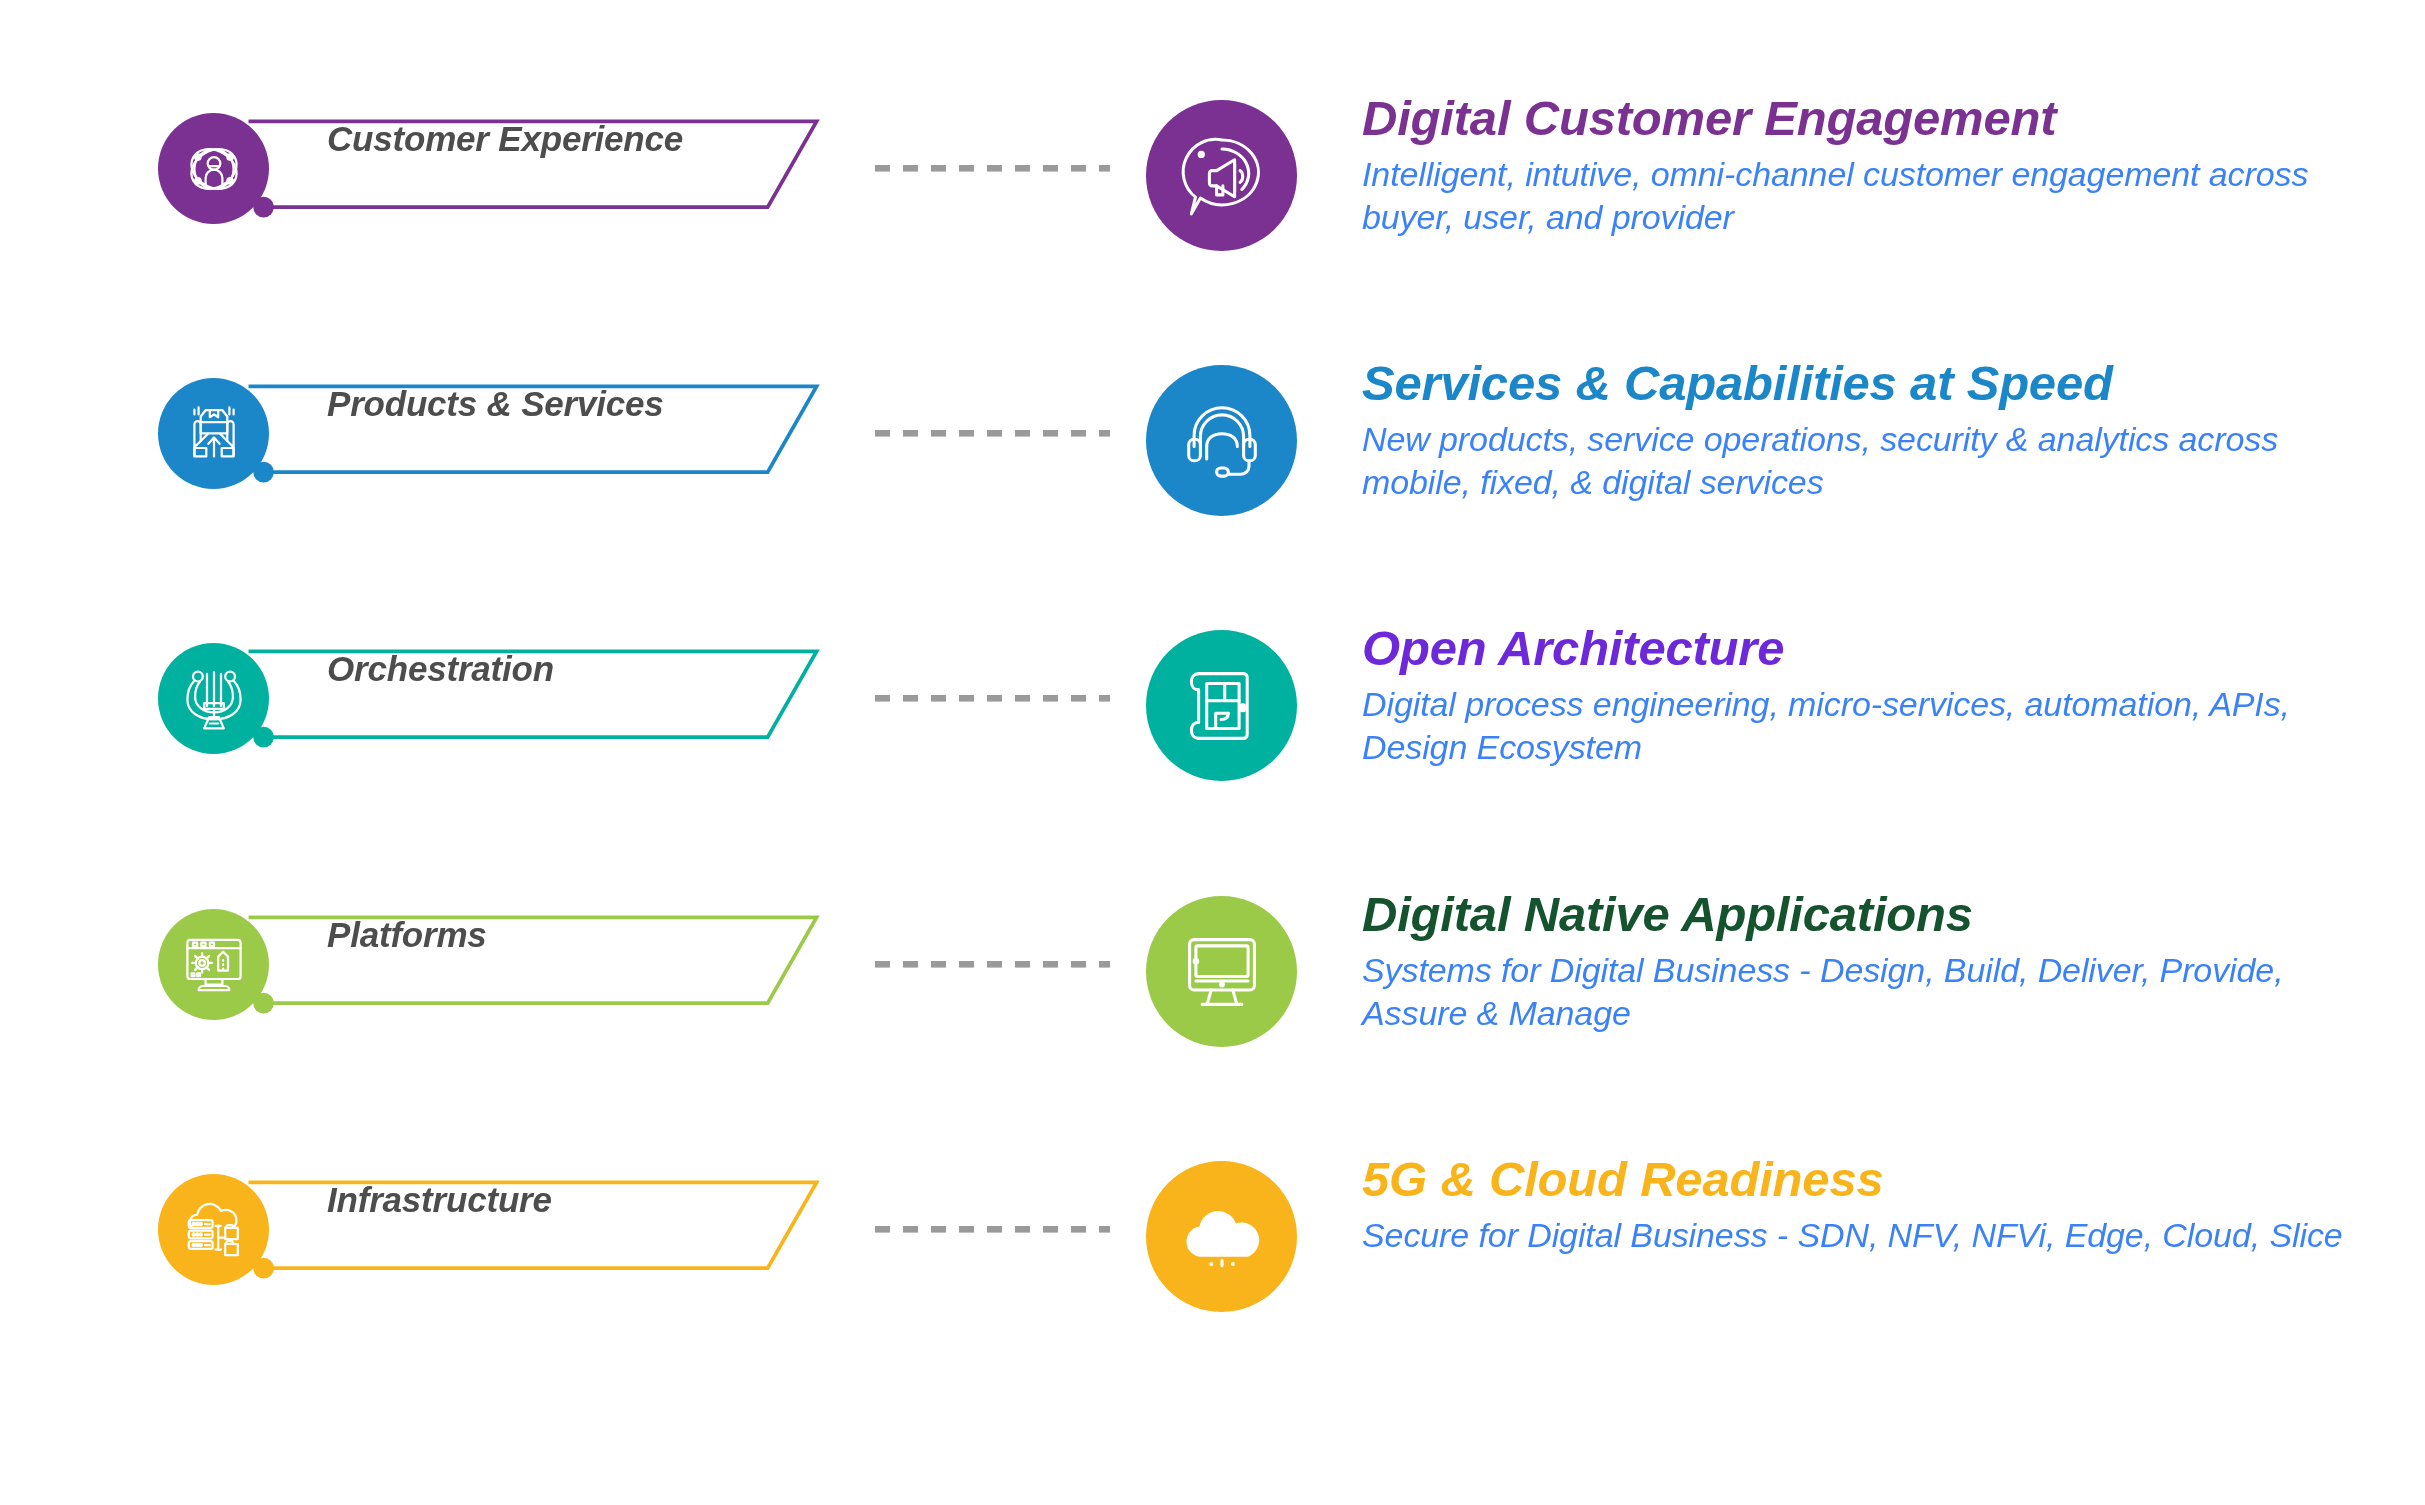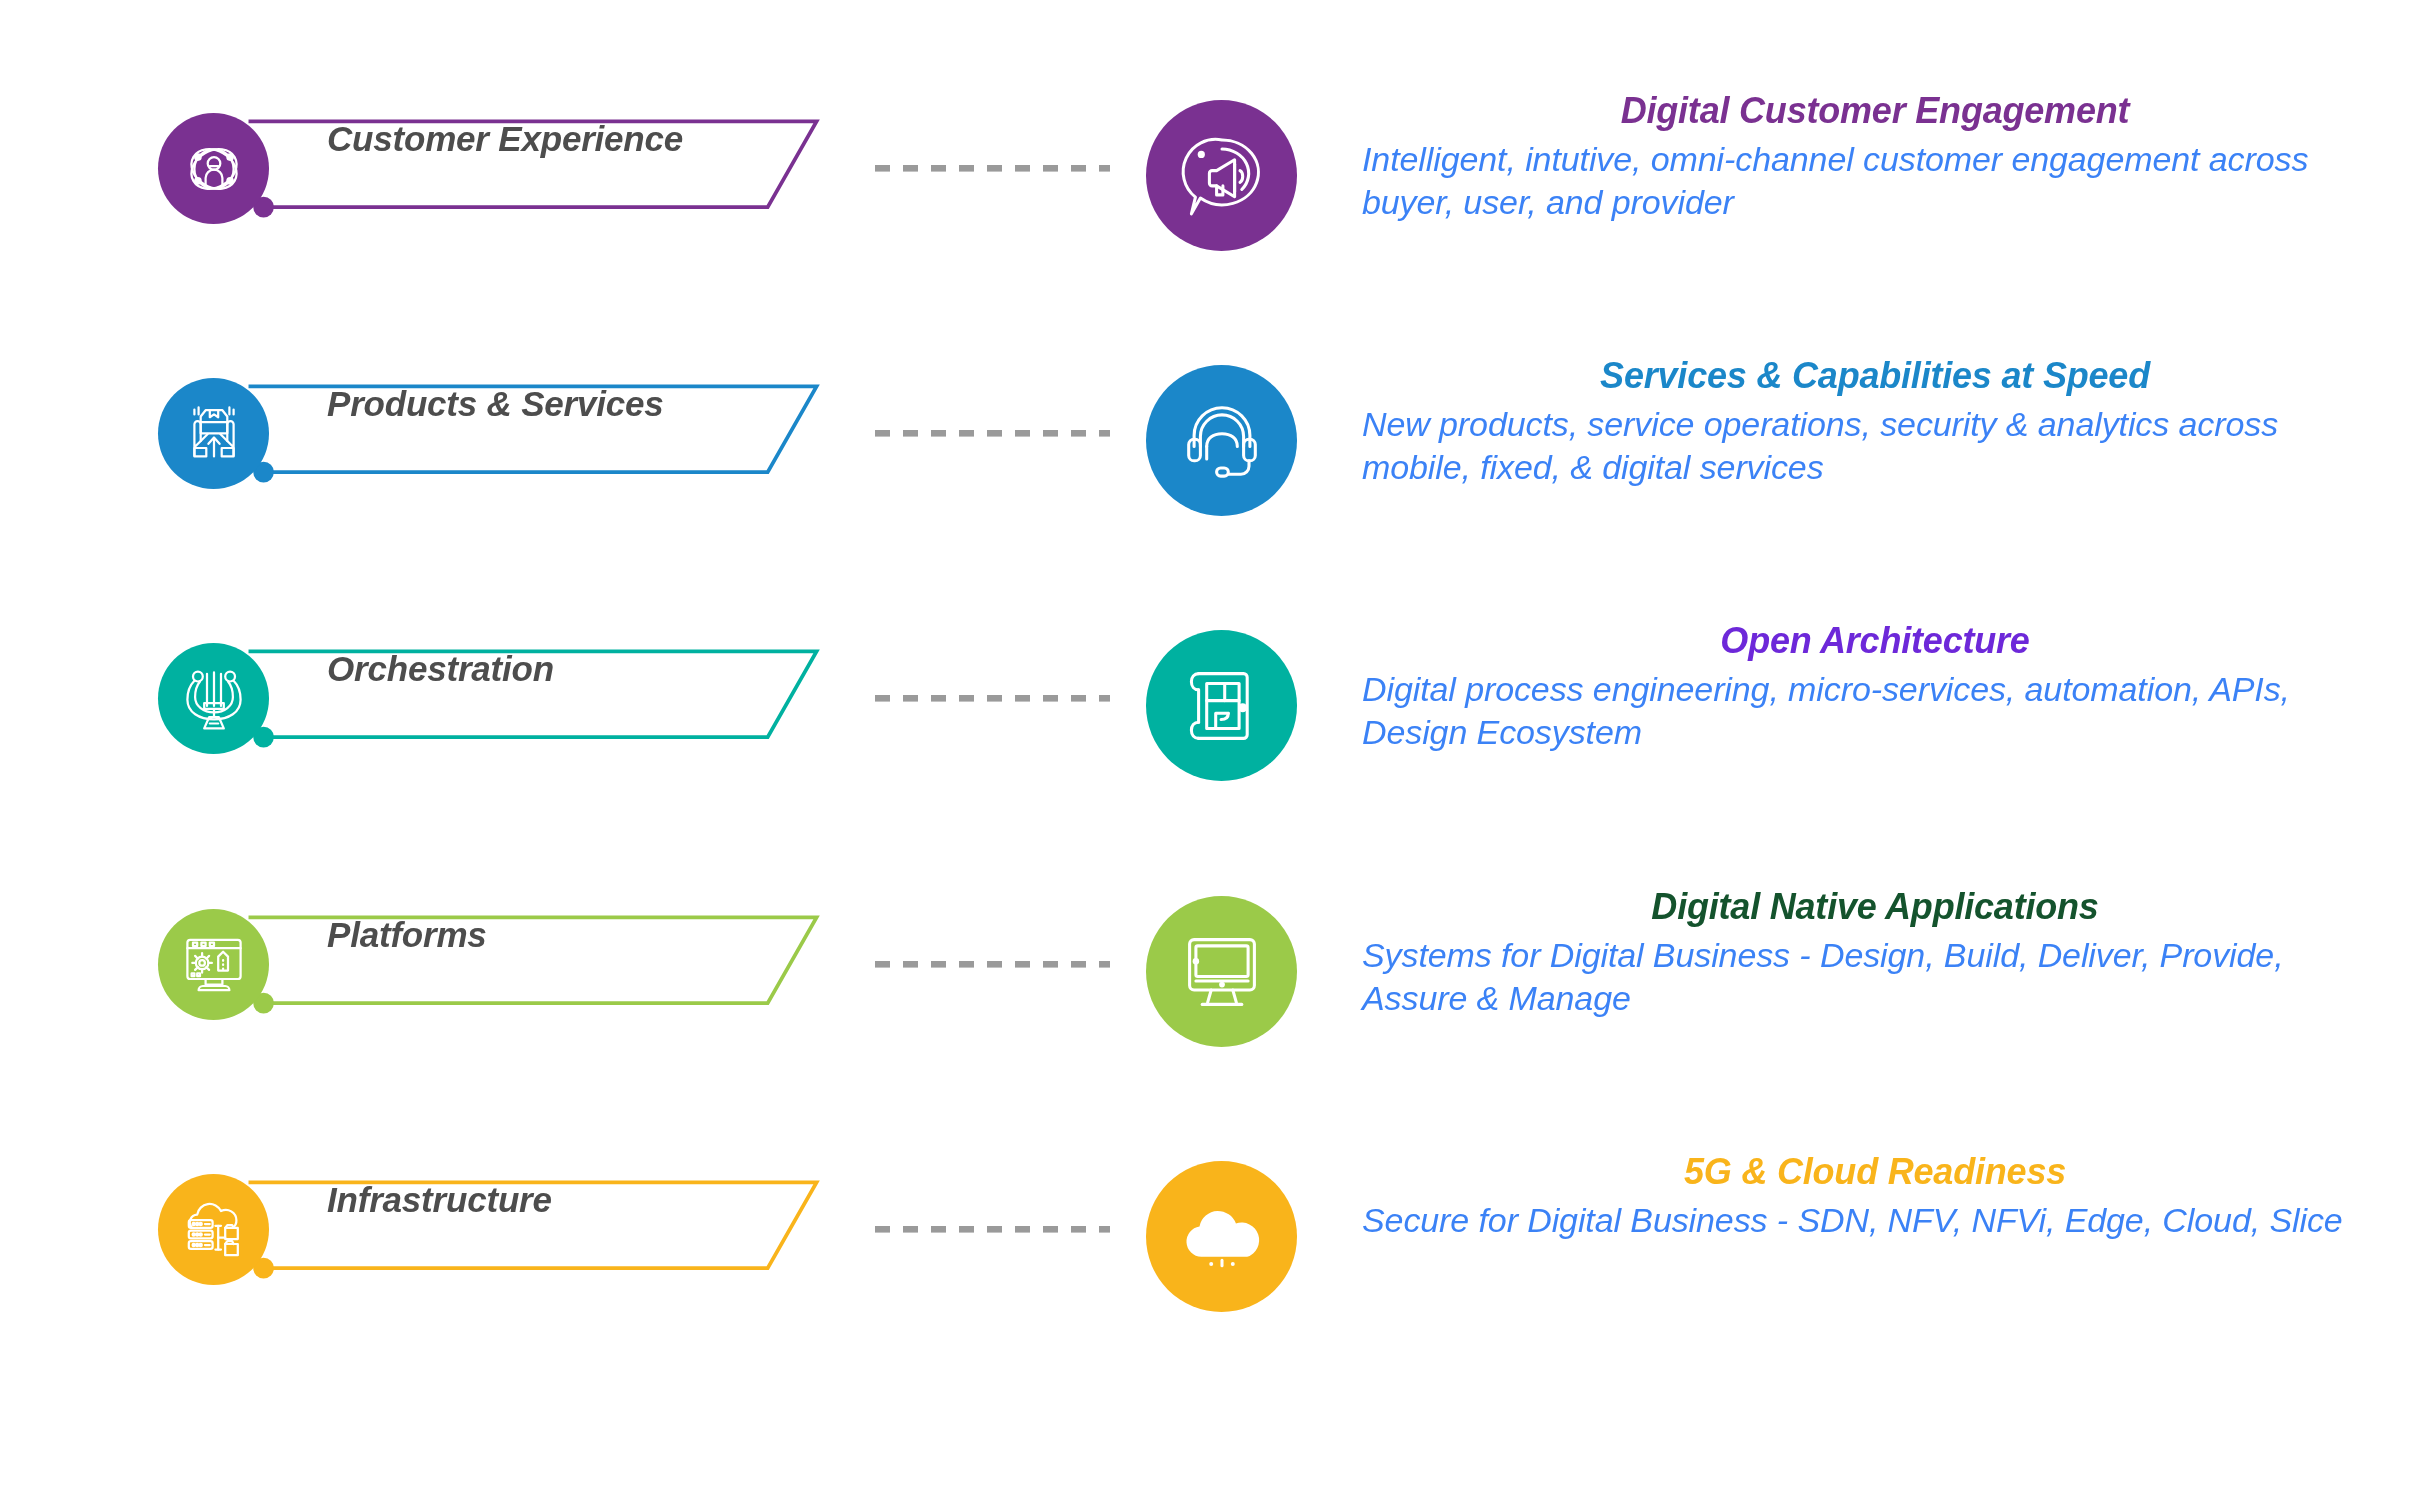--- a/index.html
+++ b/index.html
@@ -108,27 +108,26 @@
   }
   .right-circle svg { width: 90px; height: 90px; display: block; }
 
   .right-text {
     position: absolute;
     left: 216px;
     top: 7.5px;
     width: 1026px;
   }
   .right-title {
-    font-size: 36px;
+    font-size: 49px;
     font-weight: bold;
     line-height: 1.12;
     letter-spacing: -0.2px;
     margin-bottom: 7.5px;
     white-space: nowrap;
-    text-align: center;
   }
   .right-desc {
     font-size: 34px;
     line-height: 1.26;
     color: #3b82f6;
     letter-spacing: -0.1px;
   }
 </style>
 </head>
 <body>

